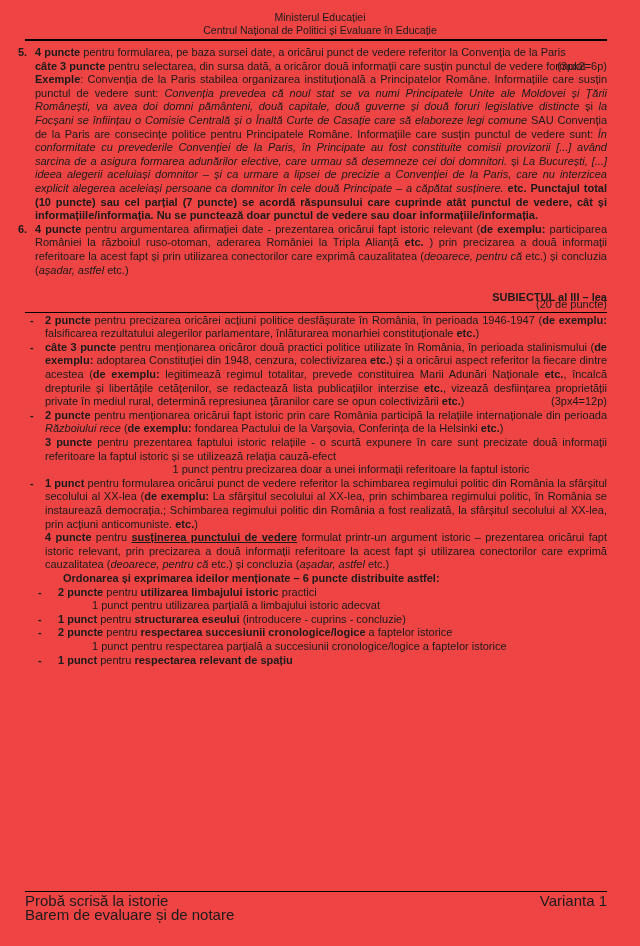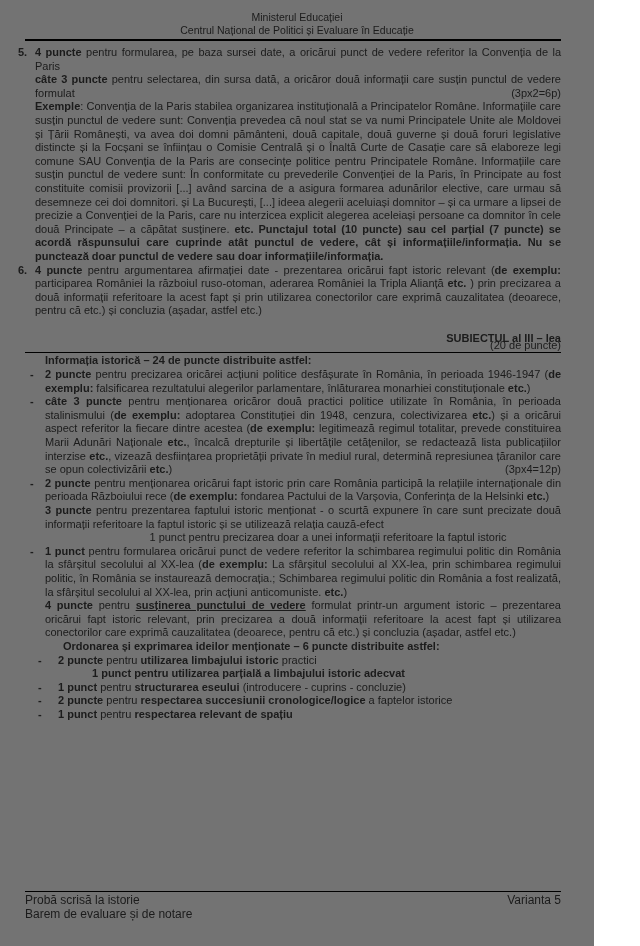--- a/index.html
+++ b/index.html
@@ -1,81 +1,81 @@
 <!DOCTYPE html>
 <html><head>
 <meta charset="utf-8">
 <style>
   html,body { margin:0; padding:0; background:#ffffff; }
   .page {
-    width:594px; height:946px; position:relative; background:#737373;
+    width:640px; height:946px; position:relative; background:#ef4444;
     font-family:"Liberation Sans", sans-serif;
     font-size:11px; line-height:13.6px; color:#1b1b1b;
     overflow:hidden;
   }
   .header { text-align:center; padding-top:11px; font-size:10.5px; line-height:13px; }
   .header-rule { border-bottom:2px solid #000; margin:2px 33px 5px 25px; }
   .body-area { padding:0 33px 0 25px; }
   .blk { position:relative; text-align:justify; }
   .marker { position:absolute; top:0; font-weight:bold; }
   .num { padding-left:10px; }
   .num > .marker { left:-7px; }
   .num-cont { padding-left:10px; }
   .bullet { padding-left:20px; }
   .bullet > .marker { left:5px; }
   .bullet-cont { padding-left:20px; }
   .deep { padding-left:70px; text-align:center; }
   .sub1 { padding-left:20px; text-align:left; }
   .sub2 { padding-left:38px; text-align:left; }
   .bullet2 { padding-left:33px; text-align:left; }
   .bullet2 > .marker { left:13px; }
-  .deep2 { padding-left:67px; text-align:left;font-weight:bold; }
+  .deep2 { padding-left:67px; text-align:left; }
   .section { font-weight:bold; border-bottom:1.5px solid #000; margin-top:14px; margin-bottom:1px; padding-bottom:7px; text-align:right; }
   .points { position:absolute; right:0; bottom:0; font-weight:normal; }
   .seg-b { font-weight:bold; }
-  .seg-i { }
+  .seg-i { font-style:italic; }
   .seg-u { text-decoration:underline; }
-  .footer { position:absolute; top:891px; left:25px; right:33px; font-size:12px; line-height:13.5px; }
+  .footer { position:absolute; top:891px; left:25px; right:33px; font-size:15px; line-height:13.5px; }
   .footer-rule { border-top:1.5px solid #000; margin-bottom:2px; }
   .footer-row { display:flex; justify-content:space-between; }
   .footer-center { text-align:center; margin-top:1px; }
 </style>
 </head>
 <body>
 
 <div class="page">
   <div class="header">
     <div>Ministerul Educației</div>
     <div>Centrul Național de Politici și Evaluare în Educație</div>
   </div>
   <div class="header-rule"></div>
 
   <div class="body-area" id="content">
       <div class="blk num"><span class="marker">5.</span><span class=" seg-b">4 puncte</span><span class=""> pentru formularea, pe baza sursei date, a oricărui punct de vedere referitor la Convenția de la Paris</span></div>
       <div class="blk num-cont"><span class=" seg-b">câte 3 puncte</span><span class=""> pentru selectarea, din sursa dată, a oricăror două informații care susțin punctul de vedere formulat</span><span class="points">(3px2=6p)</span></div>
       <div class="blk num-cont"><span class=" seg-b">Exemple</span><span class="">: Convenția de la Paris stabilea organizarea instituțională a Principatelor Române. Informațiile care susțin punctul de vedere sunt: </span><span class=" seg-i">Convenția prevedea că noul stat se va numi Principatele Unite ale Moldovei și Țării Românești, va avea doi domni pământeni, două capitale, două guverne și două foruri legislative distincte</span><span class=""> și </span><span class=" seg-i">la Focșani se înființau o Comisie Centrală și o Înaltă Curte de Casație care să elaboreze legi comune</span><span class=""> SAU Convenția de la Paris are consecințe politice pentru Principatele Române. Informațiile care susțin punctul de vedere sunt: </span><span class=" seg-i">În conformitate cu prevederile Convenției de la Paris, în Principate au fost constituite comisii provizorii [...] având sarcina de a asigura formarea adunărilor elective, care urmau să desemneze cei doi domnitori.</span><span class=""> și </span><span class=" seg-i">La București, [...] ideea alegerii aceluiași domnitor – și ca urmare a lipsei de precizie a Convenției de la Paris, care nu interzicea explicit alegerea aceleiași persoane ca domnitor în cele două Principate – a căpătat susținere.</span><span class=""> </span><span class=" seg-b">etc. Punctajul total (10 puncte) sau cel parțial (7 puncte) se acordă răspunsului care cuprinde atât punctul de vedere, cât și informațiile/informația. Nu se punctează doar punctul de vedere sau doar informațiile/informația.</span></div>
       <div class="blk num"><span class="marker">6.</span><span class=" seg-b">4 puncte</span><span class=""> pentru argumentarea afirmației date - prezentarea oricărui fapt istoric relevant (</span><span class=" seg-b">de exemplu:</span><span class=""> participarea României la războiul ruso-otoman, aderarea României la Tripla Alianță </span><span class=" seg-b">etc.</span><span class=""> ) prin precizarea a două informații referitoare la acest fapt și prin utilizarea conectorilor care exprimă cauzalitatea (</span><span class=" seg-i">deoarece, pentru că</span><span class=""> etc.) și concluzia (</span><span class=" seg-i">așadar, astfel</span><span class=""> etc.)</span></div>
       <div class="blk section"><span class=" seg-b">SUBIECTUL al III – lea</span><span class="points">(20 de puncte)</span></div>
-      <div class="blk sub1"><span class=" seg-b">Informația istorică – 24 de puncte distribuite astfel:</span></div>
       <div class="blk bullet"><span class="marker">-</span><span class=" seg-b">2 puncte</span><span class=""> pentru precizarea oricărei acțiuni politice desfășurate în România, în perioada 1946-1947 (</span><span class=" seg-b">de exemplu:</span><span class=""> falsificarea rezultatului alegerilor parlamentare, înlăturarea monarhiei constituționale </span><span class=" seg-b">etc.</span><span class="">)</span></div>
       <div class="blk bullet"><span class="marker">-</span><span class=" seg-b">câte 3 puncte</span><span class=""> pentru menționarea oricăror două practici politice utilizate în România, în perioada stalinismului (</span><span class=" seg-b">de exemplu:</span><span class=""> adoptarea Constituției din 1948, cenzura, colectivizarea </span><span class=" seg-b">etc.</span><span class="">) și a oricărui aspect referitor la fiecare dintre acestea (</span><span class=" seg-b">de exemplu:</span><span class=""> legitimează regimul totalitar, prevede constituirea Marii Adunări Naționale </span><span class=" seg-b">etc.</span><span class="">, încalcă drepturile și libertățile cetățenilor, se redactează lista publicațiilor interzise </span><span class=" seg-b">etc.</span><span class="">, vizează desființarea proprietății private în mediul rural, determină represiunea țăranilor care se opun colectivizării </span><span class=" seg-b">etc.</span><span class="">)</span><span class="points">(3px4=12p)</span></div>
       <div class="blk bullet"><span class="marker">-</span><span class=" seg-b">2 puncte</span><span class=""> pentru menționarea oricărui fapt istoric prin care România participă la relațiile internaționale din perioada </span><span class=" seg-i">Războiului rece</span><span class=""> (</span><span class=" seg-b">de exemplu:</span><span class=""> fondarea Pactului de la Varșovia, Conferința de la Helsinki </span><span class=" seg-b">etc.</span><span class="">)</span></div>
-      <div class="blk bullet-cont"><span class=" seg-b">3 puncte</span><span class=""> pentru prezentarea faptului istoric menționat - o scurtă expunere în care sunt precizate două informații referitoare la faptul istoric și se utilizează relația cauză-efect</span></div>
+      <div class="blk bullet-cont"><span class=" seg-b">3 puncte</span><span class=""> pentru prezentarea faptului istoric relațiile - o scurtă expunere în care sunt precizate două informații referitoare la faptul istoric și se utilizează relația cauză-efect</span></div>
       <div class="blk deep"><span class="">1 punct pentru precizarea doar a unei informații referitoare la faptul istoric</span></div>
       <div class="blk bullet"><span class="marker">-</span><span class=" seg-b">1 punct</span><span class=""> pentru formularea oricărui punct de vedere referitor la schimbarea regimului politic din România la sfârșitul secolului al XX-lea (</span><span class=" seg-b">de exemplu:</span><span class=""> La sfârșitul secolului al XX-lea, prin schimbarea regimului politic, în România se instaurează democrația.; Schimbarea regimului politic din România a fost realizată, la sfârșitul secolului al XX-lea, prin acțiuni anticomuniste. </span><span class=" seg-b">etc.</span><span class="">)</span></div>
       <div class="blk bullet-cont"><span class=" seg-b">4 puncte</span><span class=""> pentru </span><span class=" seg-b seg-u">susținerea punctului de vedere</span><span class=""> formulat printr-un argument istoric – prezentarea oricărui fapt istoric relevant, prin precizarea a două informații referitoare la acest fapt și utilizarea conectorilor care exprimă cauzalitatea (</span><span class=" seg-i">deoarece, pentru că</span><span class=""> etc.) și concluzia (</span><span class=" seg-i">așadar, astfel</span><span class=""> etc.)</span></div>
       <div class="blk sub2"><span class=" seg-b">Ordonarea și exprimarea ideilor menționate – 6 puncte distribuite astfel:</span></div>
       <div class="blk bullet2"><span class="marker">-</span><span class=" seg-b">2 puncte</span><span class=""> pentru </span><span class=" seg-b">utilizarea limbajului istoric</span><span class=""> practici</span></div>
       <div class="blk deep2"><span class="">1 punct pentru utilizarea parțială a limbajului istoric adecvat</span></div>
       <div class="blk bullet2"><span class="marker">-</span><span class=" seg-b">1 punct</span><span class=""> pentru </span><span class=" seg-b">structurarea eseului</span><span class=""> (introducere - cuprins - concluzie)</span></div>
       <div class="blk bullet2"><span class="marker">-</span><span class=" seg-b">2 puncte</span><span class=""> pentru </span><span class=" seg-b">respectarea succesiunii cronologice/logice</span><span class=""> a faptelor istorice</span></div>
+      <div class="blk deep2"><span class="">1 punct pentru respectarea parțială a succesiunii cronologice/logice a faptelor istorice</span></div>
       <div class="blk bullet2"><span class="marker">-</span><span class=" seg-b">1 punct</span><span class=""> pentru </span><span class=" seg-b">respectarea relevant de spațiu</span></div>
     </div>
 
   <div class="footer">
     <div class="footer-rule"></div>
     <div class="footer-row">
       <span>Probă scrisă la istorie</span>
-      <span>Varianta 5</span>
+      <span>Varianta 1</span>
     </div>
     <div>Barem de evaluare și de notare</div>
   </div>
 </div>
 
 </body></html>

